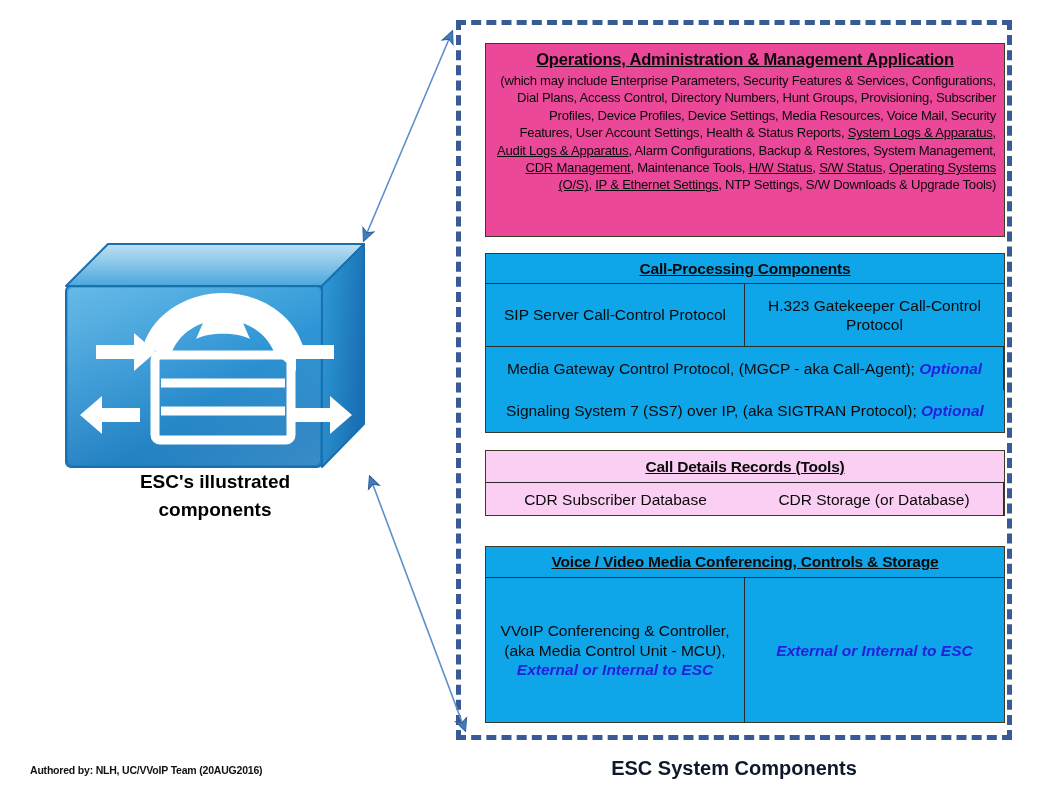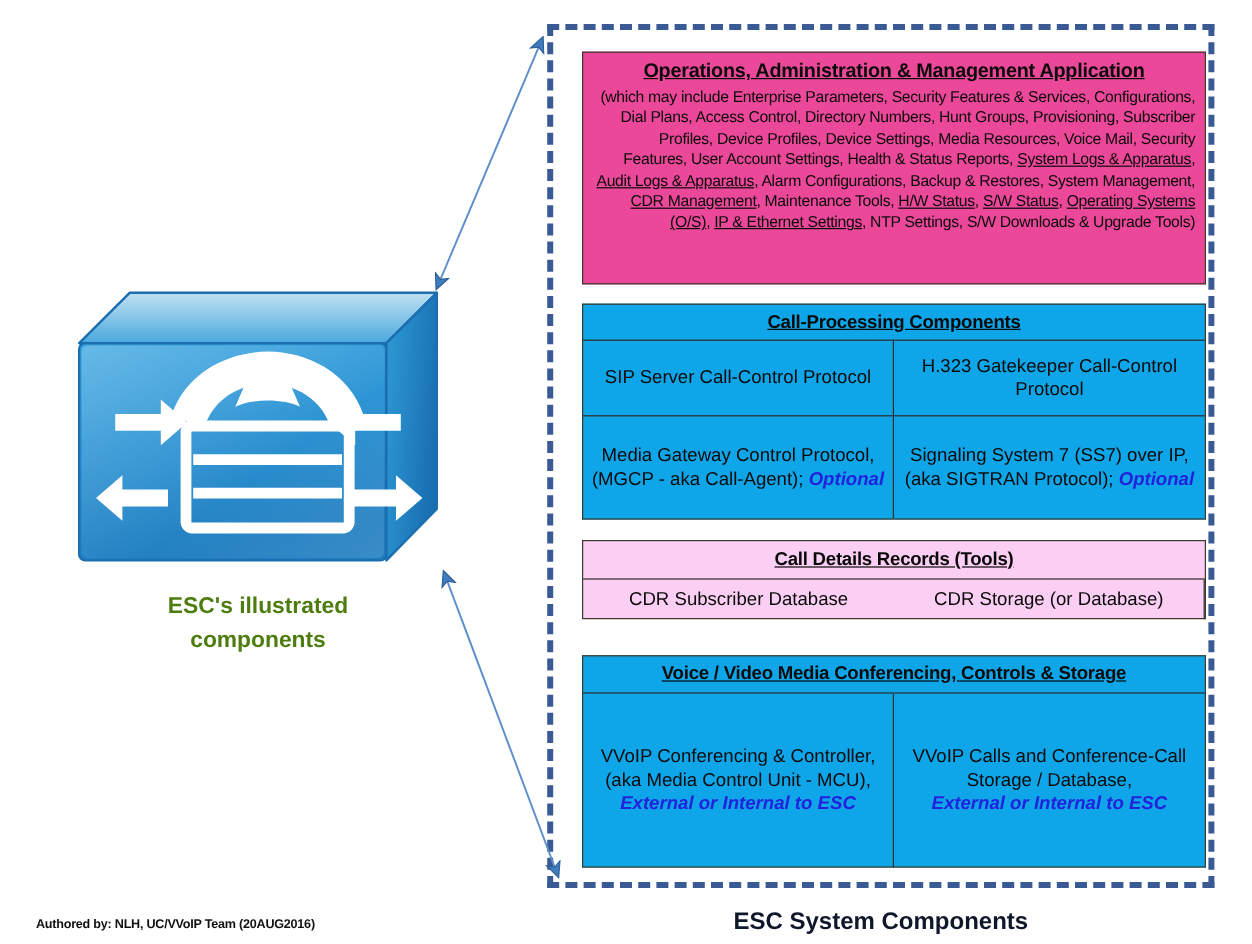--- a/index.html
+++ b/index.html
@@ -94,21 +94,21 @@
     width: 520px;
     height: 180px;
     background: #0ea5e9;
   }
   #cp-panel .panel-title {
     height: 29px;
     line-height: 29px;
     border-bottom: 1.5px solid #2b2b2b;
   }
   #cp-panel .panel-row.r1 { height: 62px; border-bottom: 1.5px solid #2b2b2b; }
-  #cp-panel .panel-row.r2 { height: 85px; }
+  #cp-panel .panel-row.r2 { height: 85px; flex-direction: column; }
 
   
   #cdr-panel {
     left: 24px;
     top: 425px;
     width: 520px;
     height: 66px;
     background: #FBCFF3;
   }
   #cdr-panel .panel-title {
@@ -137,27 +137,27 @@
   #esc-device {
     position: absolute;
     left: 60px;
     top: 238px;
     width: 310px;
     height: 235px;
   }
   #esc-device-caption {
     position: absolute;
     left: 20px;
-    top: 492px;
+    top: 468px;
     width: 390px;
     text-align: center;
     font-weight: bold;
     font-size: 19px;
     line-height: 1.45;
-    color: #4d7c0f;
+    color: #000000;
   }
 
   
   #arrows-layer {
     position: absolute;
     left: 0; top: 0;
     width: 1043px; height: 787px;
     pointer-events: none;
   }
 
@@ -225,21 +225,20 @@
   </div>
 
   <div class="panel" id="media-panel">
     <div class="panel-title">Voice / Video Media Conferencing, Controls &amp; Storage</div>
     <div class="panel-row">
       <div class="cell divider-right">
         <span>VVoIP Conferencing &amp; Controller, (aka Media Control Unit - MCU),</span>
         <span class="ext">External or Internal to ESC</span>
       </div>
       <div class="cell">
-        <span>VVoIP Calls and Conference-Call Storage / Database,</span>
         <span class="ext">External or Internal to ESC</span>
       </div>
     </div>
   </div>
 
 </div>
 
 <div id="esc-device">
   <svg width="310" height="235" viewBox="0 0 310 235" xmlns="http://www.w3.org/2000/svg">
     <defs>

